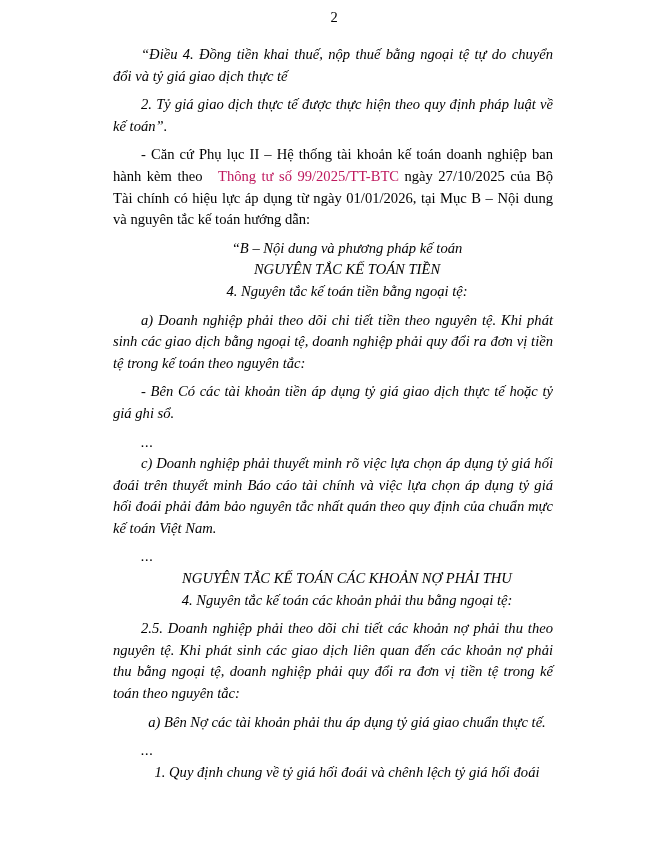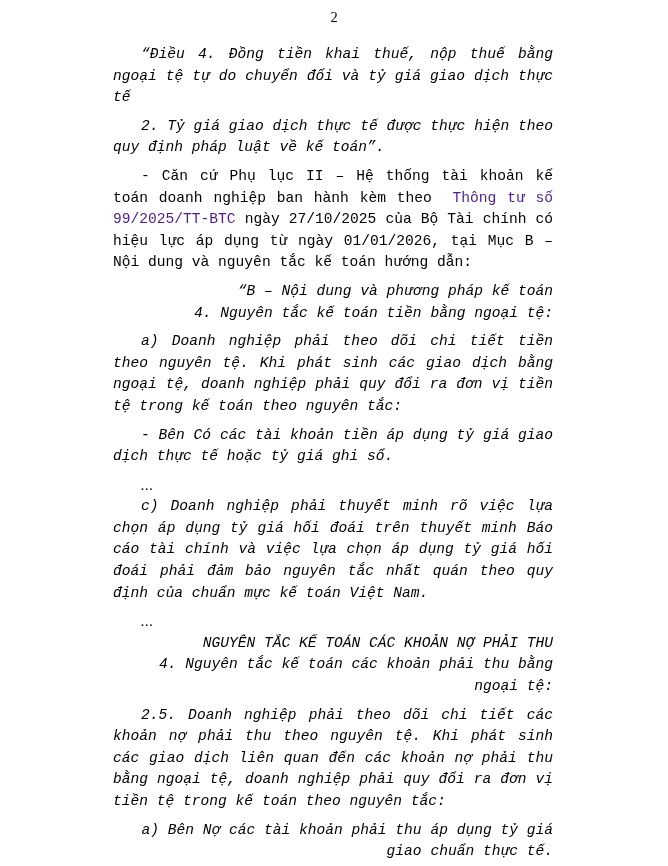--- a/index.html
+++ b/index.html
@@ -38,39 +38,38 @@
     margin: 0;
     padding: 0;
     text-align: justify;
     text-justify: inter-word;
     line-height: 21.6px;
     font-style: italic;
     hyphens: none;
   }
   p.indent {
     text-indent: 28px;
-    font-family: Liberation Mono, monospace;
   }
   p.roman {
     font-style: normal;
   }
   p.nojust {
-    text-align: right;
+    text-align: center;
   }
   p.gap {
     margin-top: 7px;
   }
   p.ellipsis {
     text-indent: 28px;
     font-style: italic;
     letter-spacing: 0.6px;
     line-height: 21.6px;
   }
   .link-ref {
-    color: #4c1d95;
+    color: #be185d;
     font-style: normal;
     margin-left: 10px;
   }
   .heading-caps {
     font-style: italic;
   }
 </style>
 </head>
 <body>
 
@@ -83,20 +82,21 @@
   <div class="body-area">
 
     <p class="para indent">“Điều 4. Đồng tiền khai thuế, nộp thuế bằng ngoại tệ tự do chuyển đổi và tỷ giá giao dịch thực tế</p>
 
     <p class="para indent gap">2. Tỷ giá giao dịch thực tế được thực hiện theo quy định pháp luật về kế toán”.</p>
 
     <p class="para roman indent gap"><span>- Căn cứ Phụ lục II – Hệ thống tài khoản kế toán doanh nghiệp ban hành kèm theo </span><span class="link-ref">Thông tư số 99/2025/TT-BTC</span><span> ngày 27/10/2025 của Bộ Tài chính có hiệu lực áp dụng từ ngày 01/01/2026, tại Mục B – Nội dung và nguyên tắc kế toán hướng dẫn:</span></p>
 
     <p class="para indent nojust gap">“B – Nội dung và phương pháp kế toán</p>
 
+    <p class="para indent nojust heading-caps">NGUYÊN TẮC KẾ TOÁN TIỀN</p>
 
     <p class="para indent nojust">4. Nguyên tắc kế toán tiền bằng ngoại tệ:</p>
 
     <p class="para indent gap">a) Doanh nghiệp phải theo dõi chi tiết tiền theo nguyên tệ. Khi phát sinh các giao dịch bằng ngoại tệ, doanh nghiệp phải quy đổi ra đơn vị tiền tệ trong kế toán theo nguyên tắc:</p>
 
 
     <p class="para indent gap">- Bên Có các tài khoản tiền áp dụng tỷ giá giao dịch thực tế hoặc tỷ giá ghi sổ.</p>
 
     <p class="para ellipsis gap">...</p>
 

